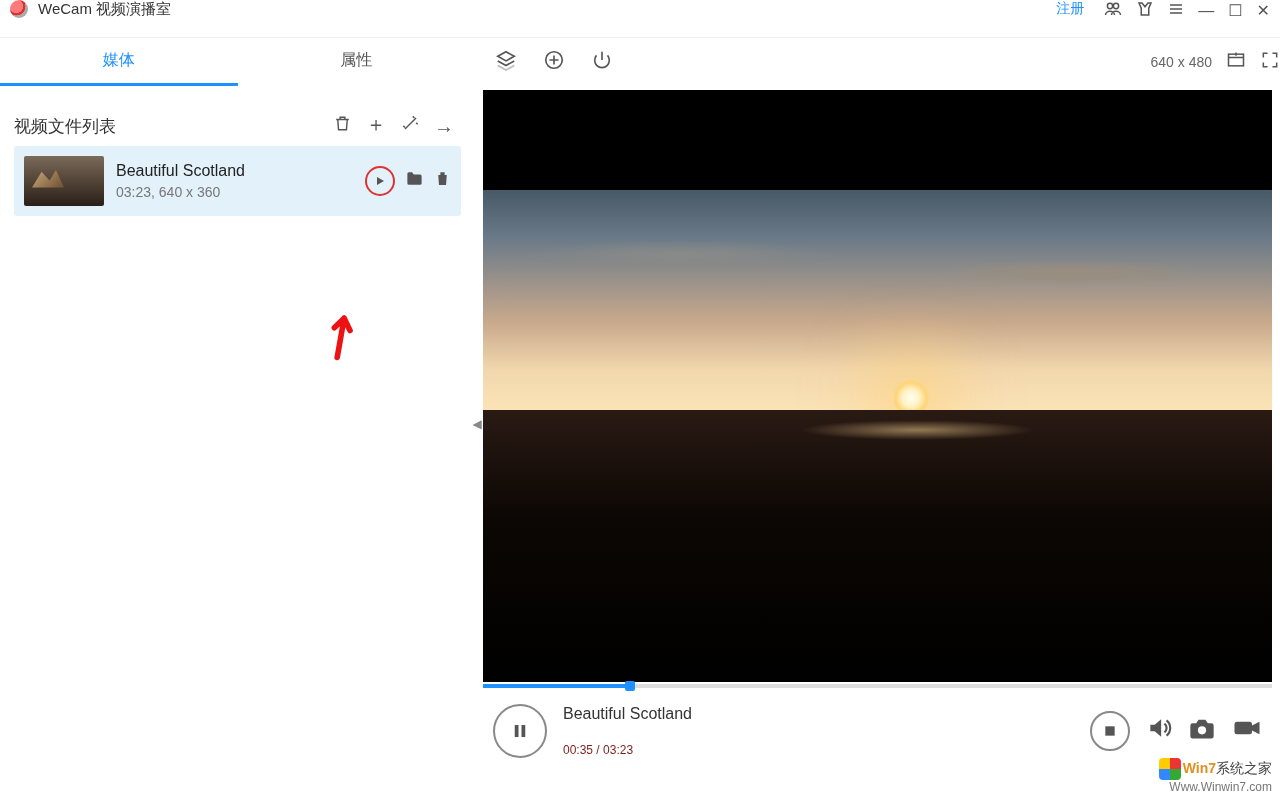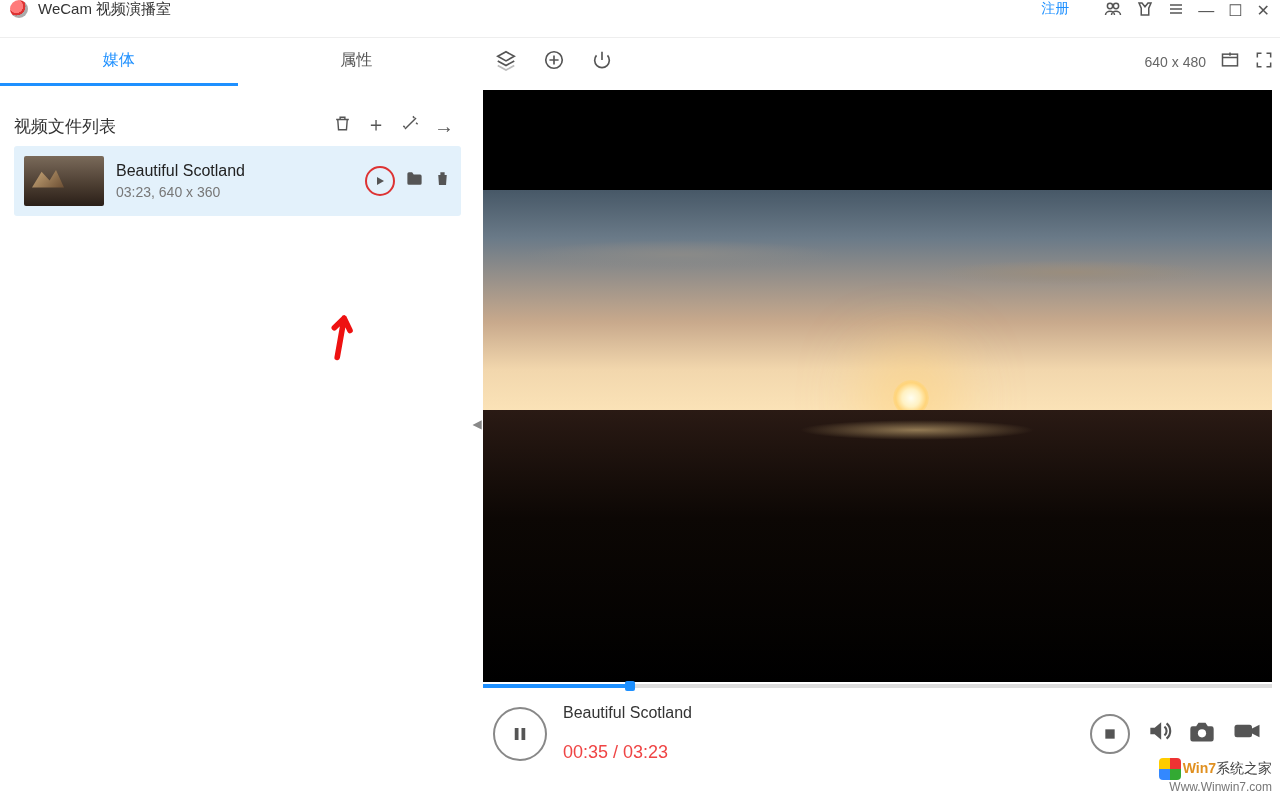--- a/index.html
+++ b/index.html
@@ -3,32 +3,32 @@
 <meta charset="utf-8">
 <style>
   * { box-sizing: border-box; margin: 0; padding: 0; font-family: "Microsoft YaHei", "Segoe UI", sans-serif; }
   body { width: 1280px; height: 800px; background: #fff; overflow: hidden; position: relative; }
 
   
   .titlebar { display:flex; align-items:flex-start; height:38px; padding:0 10px; border-bottom:1px solid #eee; }
   .titlebar .logo { width:18px; height:18px; border-radius:50%; background:radial-gradient(circle at 35% 35%, #ff7b7b 40%, #d33 42%, #d33 55%, #aaa 56%); margin-right:10px; }
   .titlebar .title { font-size:15px; color:#333; }
   .titlebar .spacer { flex:1; }
-  .titlebar .register { color:#1e90ff; font-size:14px; margin-right:35px; cursor:pointer; }
+  .titlebar .register { color:#1e90ff; font-size:14px; margin-right:20px; cursor:pointer; }
   .titlebar .win-icons { display:flex; align-items:center; gap:14px; color:#555; }
   .titlebar .win-icons span { cursor:pointer; font-size:16px; line-height:1; }
 
   
   .tabsrow { display:flex; align-items:center; height:48px; }
   .tabs-left { display:flex; width:475px; }
   .tab { flex:1; text-align:center; font-size:16px; color:#555; padding:12px 12px; cursor:pointer; }
   .tab.active { color:#1e90ff; border-bottom:3px solid #1e90ff; }
   .tabs-right { display:flex; align-items:center; gap:26px; padding-left:20px; color:#444; font-size:20px; }
   .tabs-right span { cursor:pointer; }
-  .resolution-block { margin-left:auto; display:flex; align-items:center; gap:14px; padding-right:6px; color:#666; font-size:14px;}
+  .resolution-block { margin-left:auto; display:flex; align-items:center; gap:14px; padding-right:0; color:#666; font-size:14px;}
   .resolution-block .ico { font-size:18px; cursor:pointer; }
 
   
   .main { display:flex; height:714px; }
   .sidebar { width:475px; padding:10px 14px; position:relative; }
   .list-header { display:flex; align-items:flex-end; height:42px; }
   .list-header h3 { font-size:17px; font-weight:normal; color:#333; }
   .list-header .spacer { flex:1; }
   .list-header .tool { width:34px; text-align:center; font-size:20px; color:#555; cursor:pointer; }
 
@@ -58,21 +58,21 @@
   .sun { position:absolute; left:52%; top:290px; width:36px; height:36px; border-radius:50%; background:radial-gradient(circle,#fffef0 0%,#fff1c2 35%,#ffd47a 60%,rgba(255,200,100,0) 100%); box-shadow:0 0 60px 30px rgba(255,210,120,.55); }
   .land { position:absolute; left:0; top:320px; right:0; bottom:0; background:linear-gradient(180deg,#2a1a14 0%,#0c0704 40%,#000 100%); }
   .refl { position:absolute; left:40%; top:330px; width:30%; height:20px; background:radial-gradient(ellipse at center,rgba(255,220,150,.5) 0%,rgba(0,0,0,0) 70%); }
   .progress { height:4px; background:#ddd; position:relative; margin-top:2px;}
   .progress .fill { position:absolute; left:0; top:0; bottom:0; width:18%; background:#1e90ff; }
   .progress .knob { position:absolute; left:18%; top:-3px; width:10px; height:10px; background:#1e90ff; border-radius:2px; }
 
   .controls { display:flex; align-items:center; padding:16px 10px; gap:16px; }
   .big-btn { width:54px; height:54px; border:2px solid #888; border-radius:50%; display:flex; align-items:center; justify-content:center; color:#555; cursor:pointer; font-size:20px;}
   .now-playing .np-title { font-size:16px; color:#333; }
-  .now-playing .np-time { font-size:18px; color:#ef4444; margin-top:20px;}
+  .now-playing .np-time { font-size:12px; color:#7f1d1d; margin-top:20px;}
   .controls .spacer { flex:1; }
   .small-btn { width:40px;height:40px;border:2px solid #888;border-radius:50%;display:flex;align-items:center;justify-content:center;color:#555;cursor:pointer;font-size:16px; }
   .plain-ico { font-size:24px; color:#555; cursor:pointer; }
 
   
   .watermark { position:absolute; right:8px; bottom:6px; text-align:right; font-size:12px; color:#777; line-height:1.2; pointer-events:none;}
   .watermark .l1{font-size:14px;color:#444;}
   .watermark .w7{color:#e09020;font-weight:bold;}
   .watermark .logo7{display:inline-block;width:22px;height:22px;vertical-align:middle;margin-right:2px;background:conic-gradient(#e33 0 25%,#3a3 0 50%,#38f 0 75%,#fc0 0 100%);border-radius:4px;}
 </style>

